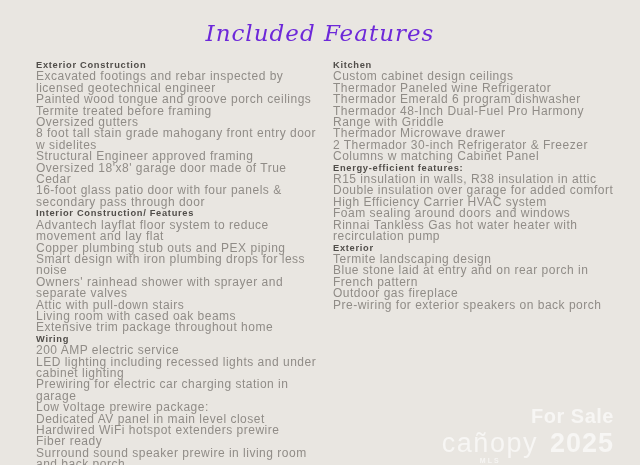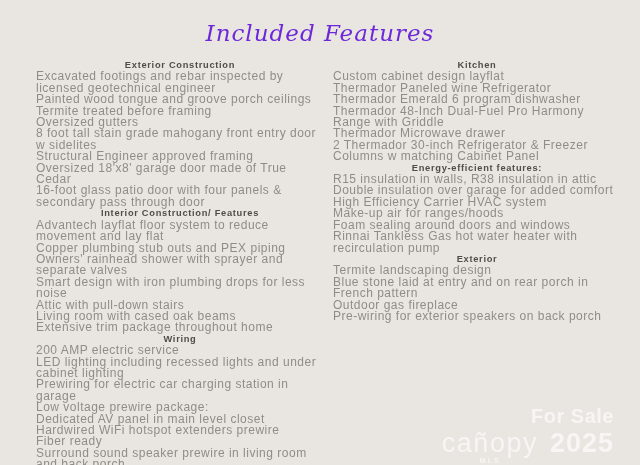--- a/index.html
+++ b/index.html
@@ -28,21 +28,20 @@
   .col{
     width:288px;
     flex:0 0 288px;
   }
   .section-heading{
     font-size:9.3px;
     line-height:11.4px;
     font-weight:bold;
     color:#504d49;
     letter-spacing:0.7px;
-    text-align:center;
   }
   .feature-item{
     font-size:12px;
     line-height:11.4px;
     color:#908c87;
     letter-spacing:0.5px;
   }
   .watermark{
     position:absolute;
     right:26px;bottom:8px;
@@ -96,49 +95,48 @@
         <div class="feature-item">Painted wood tongue and groove porch ceilings</div>
         <div class="feature-item">Termite treated before framing</div>
         <div class="feature-item">Oversized gutters</div>
         <div class="feature-item">8 foot tall stain grade mahogany front entry door w sidelites</div>
         <div class="feature-item">Structural Engineer approved framing</div>
         <div class="feature-item">Oversized 18'x8' garage door made of True Cedar</div>
         <div class="feature-item">16-foot glass patio door with four panels &amp; secondary pass through door</div>
         <div class="section-heading">Interior Construction/ Features</div>
         <div class="feature-item">Advantech layflat floor system to reduce movement and lay flat</div>
         <div class="feature-item">Copper plumbing stub outs and PEX piping</div>
+        <div class="feature-item">Smart design with iron plumbing drops for less noise</div>
         <div class="feature-item">Owners' rainhead shower with sprayer and separate valves</div>
-        <div class="feature-item">Smart design with iron plumbing drops for less noise</div>
         <div class="feature-item">Attic with pull-down stairs</div>
         <div class="feature-item">Living room with cased oak beams</div>
         <div class="feature-item">Extensive trim package throughout home</div>
         <div class="section-heading">Wiring</div>
         <div class="feature-item">200 AMP electric service</div>
         <div class="feature-item">LED lighting including recessed lights and under cabinet lighting</div>
         <div class="feature-item">Prewiring for electric car charging station in garage</div>
         <div class="feature-item">Low voltage prewire package:</div>
         <div class="feature-item">Dedicated AV panel in main level closet</div>
         <div class="feature-item">Hardwired WiFi hotspot extenders prewire</div>
         <div class="feature-item">Fiber ready</div>
         <div class="feature-item">Surround sound speaker prewire in living room and back porch</div>
         <div class="feature-item">Cat5 wiring to all secondary bedrooms</div>
       </div>
     <div class="col" id="col-1">
         <div class="section-heading">Kitchen</div>
-        <div class="feature-item">Custom cabinet design layflat</div>
+        <div class="feature-item">Custom cabinet design ceilings</div>
         <div class="feature-item">Thermador Paneled wine Refrigerator</div>
         <div class="feature-item">Thermador Emerald 6 program dishwasher</div>
         <div class="feature-item">Thermador 48-Inch Dual-Fuel Pro Harmony Range with Griddle</div>
         <div class="feature-item">Thermador Microwave drawer</div>
         <div class="feature-item">2 Thermador 30-inch Refrigerator &amp; Freezer Columns w matching Cabinet Panel</div>
         <div class="section-heading">Energy-efficient features:</div>
         <div class="feature-item">R15 insulation in walls, R38 insulation in attic</div>
         <div class="feature-item">Double insulation over garage for added comfort</div>
         <div class="feature-item">High Efficiency Carrier HVAC system</div>
-        <div class="feature-item">Make-up air for ranges/hoods</div>
         <div class="feature-item">Foam sealing around doors and windows</div>
         <div class="feature-item">Rinnai Tankless Gas hot water heater with recirculation pump</div>
         <div class="section-heading">Exterior</div>
         <div class="feature-item">Termite landscaping design</div>
         <div class="feature-item">Blue stone laid at entry and on rear porch in French pattern</div>
         <div class="feature-item">Outdoor gas fireplace</div>
         <div class="feature-item">Pre-wiring for exterior speakers on back porch</div>
       </div>
   </div>
 

